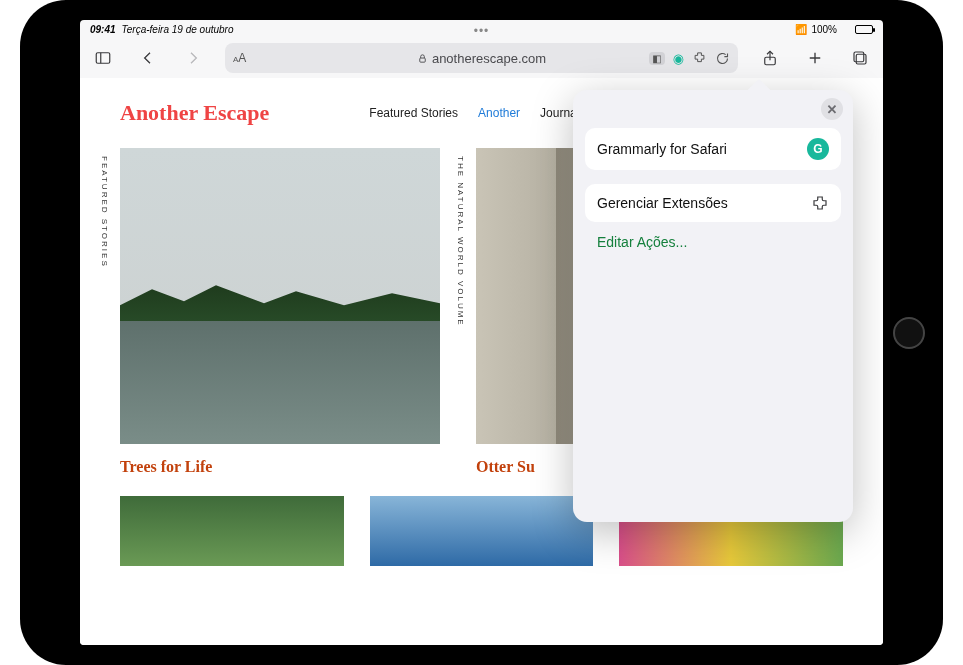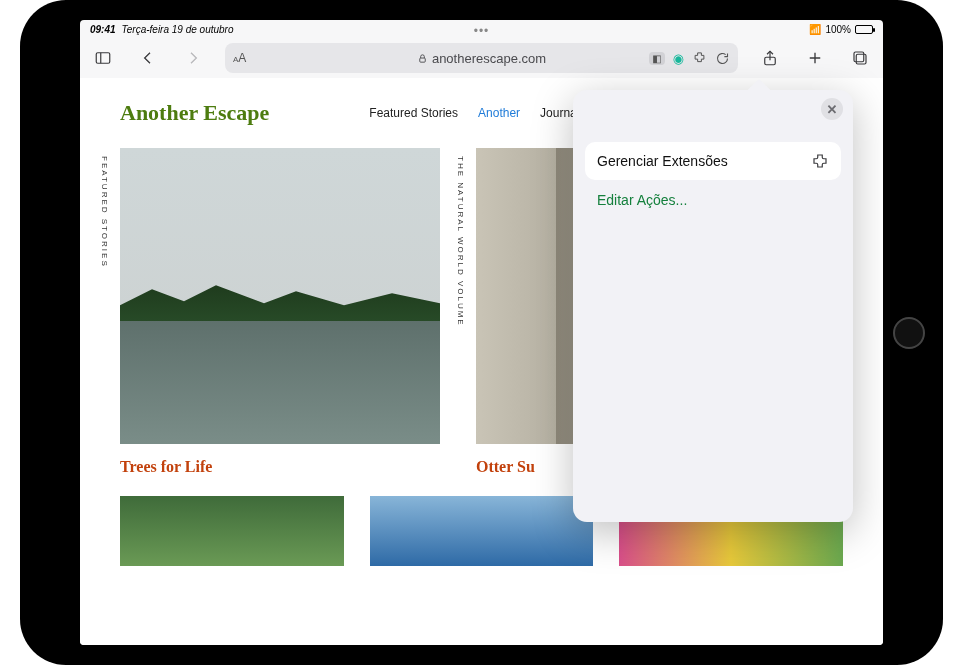--- a/index.html
+++ b/index.html
@@ -43,21 +43,21 @@
     justify-content: space-between;
     align-items: center;
     font-size: 10px;
     padding: 0 10px;
     color: #000;
   }
   .status-left { display: flex; gap: 6px; align-items: baseline; font-style: italic; }
   .status-left .time { font-weight: 600; }
   .status-right { display: flex; gap: 4px; align-items: center; }
   .wifi::before { content: "\1F4F6"; font-size: 10px; }
-  .battery { display: flex; align-items: center; gap: 4px; }
+  .battery { display: flex; align-items: center; gap: 18px; }
   .battery-body {
     width: 18px; height: 9px; border: 1px solid #000; border-radius: 2px; position: relative;
   }
   .battery-body::after { content:""; position:absolute; right:-3px; top:2px; width:2px; height:4px; background:#000; border-radius:1px;}
   .battery-fill { width: 100%; height: 100%; background: #000; }
   .dots {
     position: absolute; top: 4px; left: 50%; transform: translateX(-50%);
     color: #888; font-size: 12px; letter-spacing: 1px;
   }
   
@@ -99,21 +99,21 @@
     background: #fff;
     overflow: hidden;
   }
   .page-header {
     height: 70px;
     display: flex;
     align-items: center;
     padding: 0 40px;
     gap: 40px;
   }
-  .logo { font-family: Georgia, 'Times New Roman', serif; font-weight: 700; font-size: 22px; color:#4d7c0f; }
+  .logo { font-family: Georgia, 'Times New Roman', serif; font-weight: 700; font-size: 22px; color:#ef4444; }
   .nav { display:flex; gap:20px; font-size:12px; color:#222; margin-left: 60px;}
   .nav .active { color:#1f7bd8; }
   .stories {
     display:flex;
     gap: 36px;
     padding: 0 40px;
   }
   .story { position: relative; }
   .vlabel {
     position: absolute;
@@ -327,20 +327,24 @@
       <div class="row2">
         <div class="thumb t1"></div>
         <div class="thumb t2"></div>
         <div class="thumb t3"></div>
       </div>
     </div>
 
     <div class="popover">
       <div class="close">✕</div>
       <div class="pop-group">
+        <div class="pop-item">
+          <span>Grammarly for Safari</span>
+          <span class="ext-ic ic-gram">G</span>
+        </div>
       </div>
       <div class="pop-group single">
         <div class="pop-item">
           <span>Gerenciar Extensões</span>
           <span class="ic-ext">
             <svg viewBox="0 0 24 24" fill="none" stroke="#3a3a3d" stroke-width="1.6">
                 <path d="M9 4h6v3a2 2 0 0 0 2 2h3v6h-3a2 2 0 0 0-2 2v3H9v-3a2 2 0 0 0-2-2H4V9h3a2 2 0 0 0 2-2z"></path>
               </svg>
           </span>
         </div>

